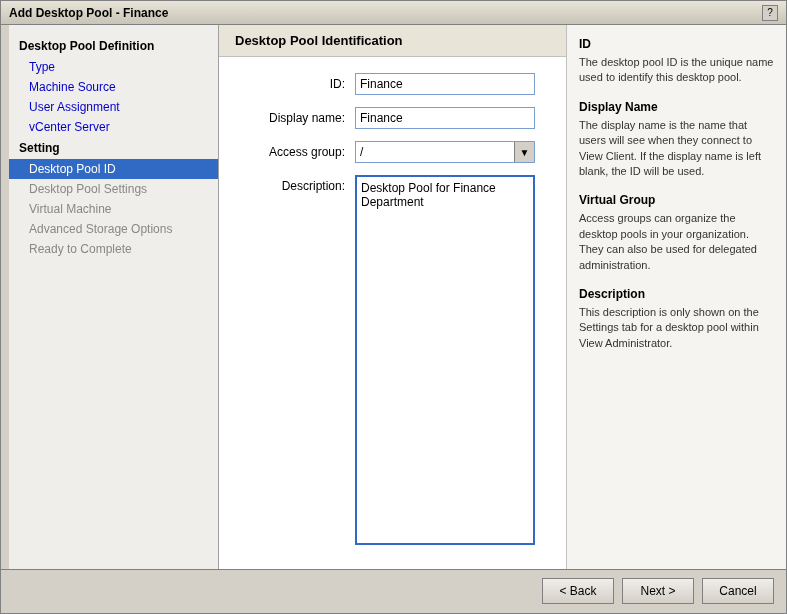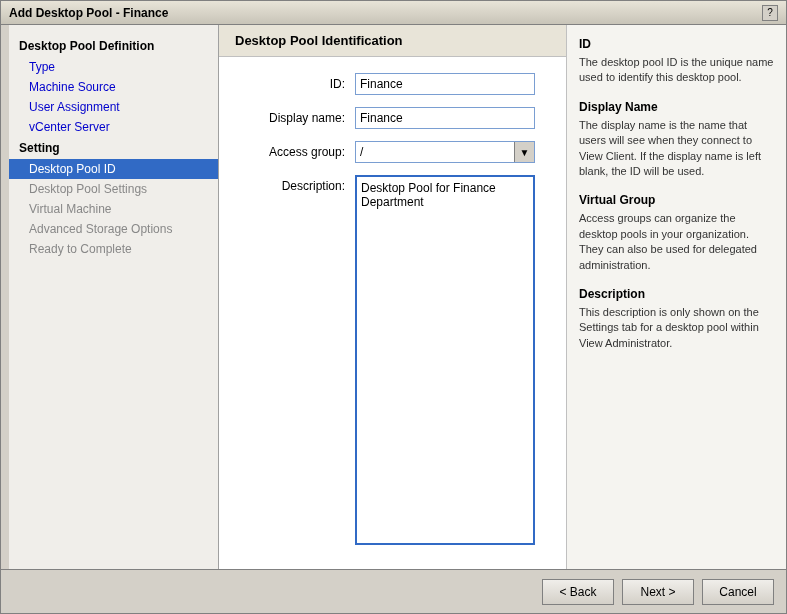--- a/index.html
+++ b/index.html
@@ -219,21 +219,20 @@
       line-height: 1.4;
     }
 
     
     .footer {
       background: #d4d0c8;
       border-top: 1px solid #808080;
       padding: 8px 12px;
       display: flex;
       justify-content: flex-end;
-      align-items: center;
       gap: 8px;
       height: 44px;
     }
 
     .footer-btn {
       width: 72px;
       height: 26px;
       background: linear-gradient(to bottom, #f0eeea, #d4d0c8);
       border: 1px solid #808080;
       font-size: 12px;

